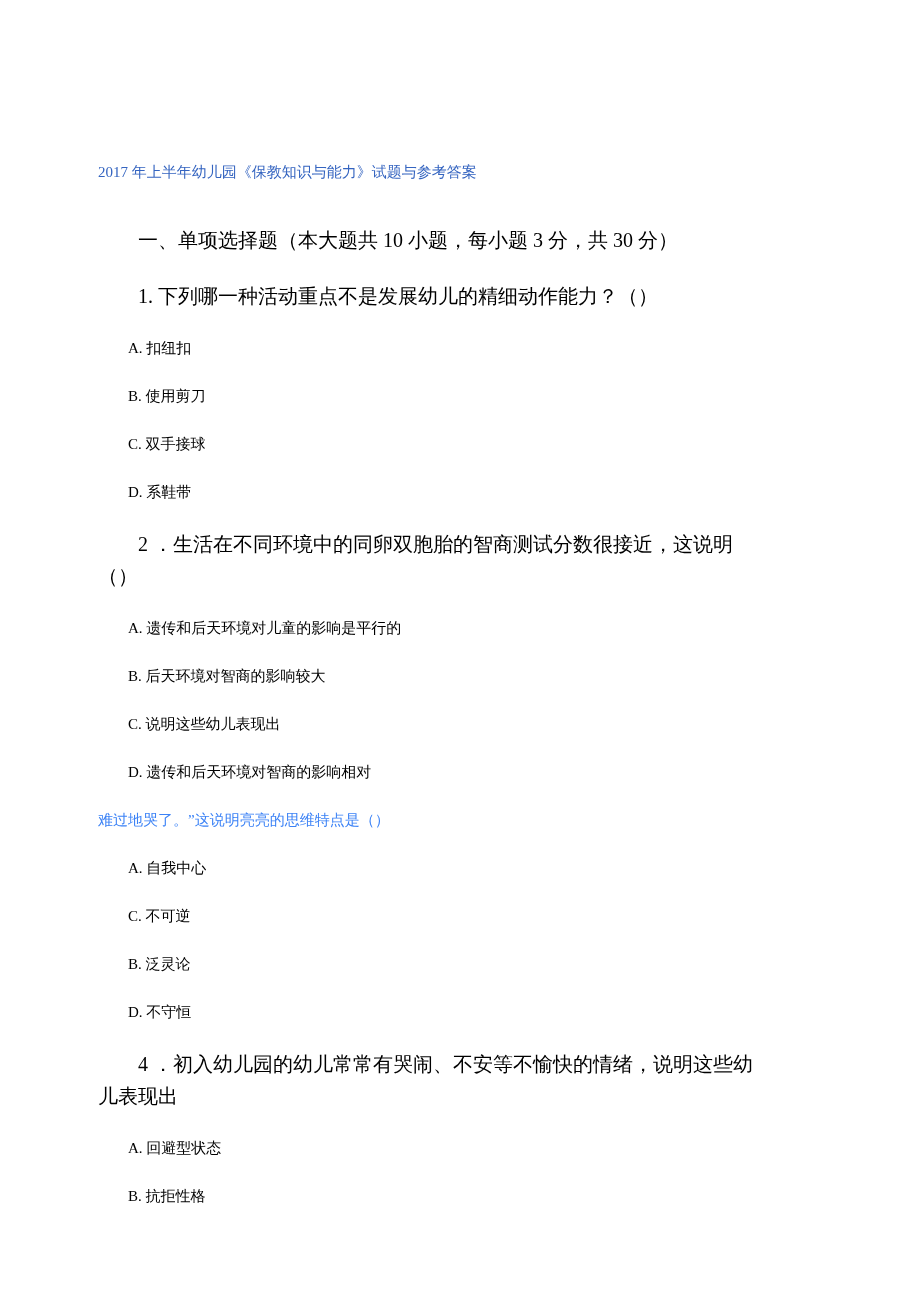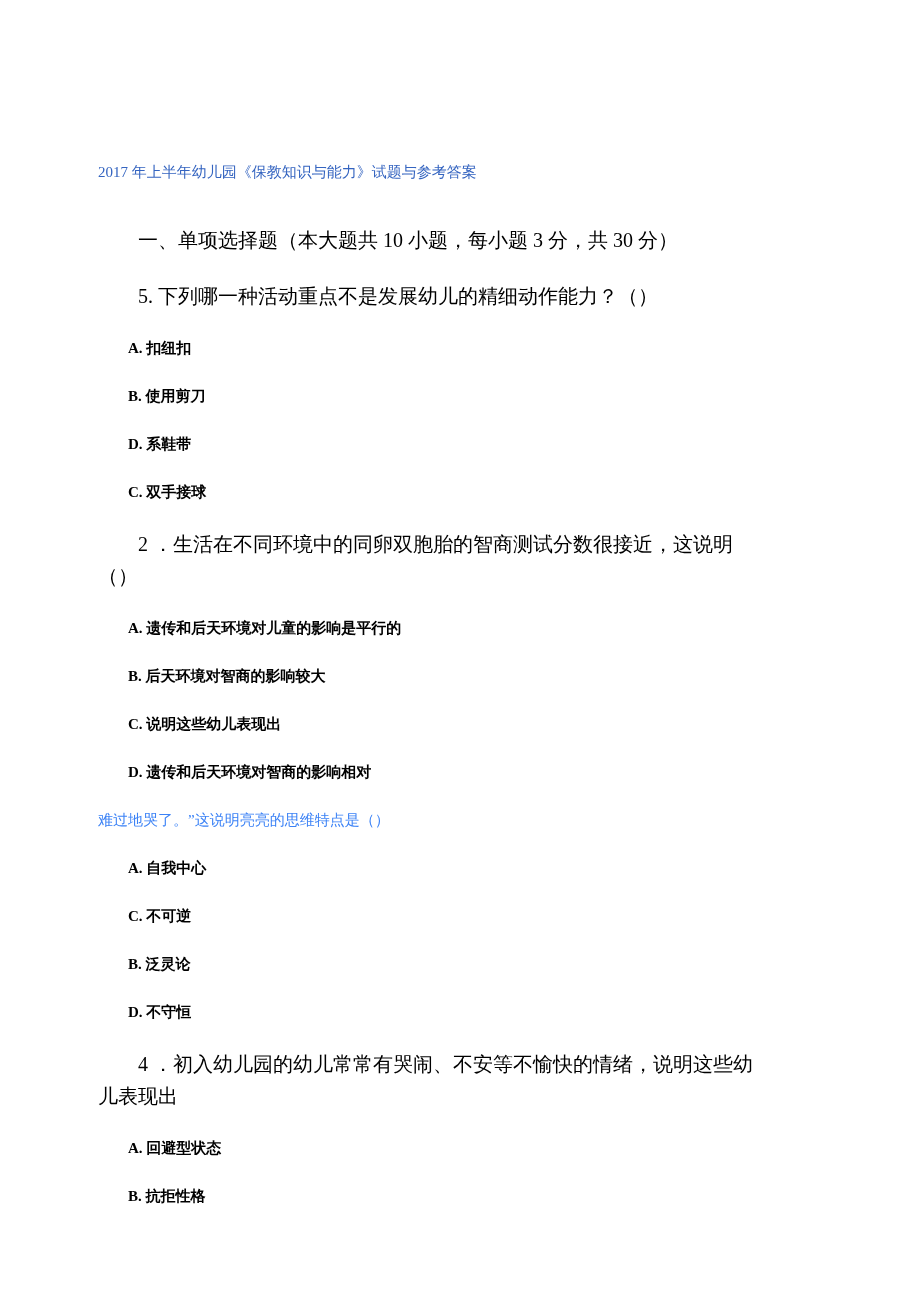--- a/index.html
+++ b/index.html
@@ -25,44 +25,43 @@
     line-height: 1.6;
     margin-bottom: 24px;
     text-indent: 2em;
   }
   .option {
     color: #000000;
     font-size: 15px;
     line-height: 1.6;
     margin-bottom: 24px;
     text-indent: 2em;
-    font-weight: bold;
   }
   .continuation {
     color: #3b82f6;
     font-size: 15px;
     line-height: 1.6;
     margin-bottom: 24px;
     text-indent: 0;
   }
 </style>
 </head>
 <body>
 
 <div class="page">
 
   <div class="title">2017 年上半年幼儿园《保教知识与能力》试题与参考答案</div>
 
   <div class="para">一、单项选择题（本大题共 10 小题，每小题 3 分，共 30 分）</div>
 
-  <div class="para">5. 下列哪一种活动重点不是发展幼儿的精细动作能力？（）</div>
+  <div class="para">1. 下列哪一种活动重点不是发展幼儿的精细动作能力？（）</div>
   <div class="option">A. 扣纽扣</div>
   <div class="option">B. 使用剪刀</div>
+  <div class="option">C. 双手接球</div>
   <div class="option">D. 系鞋带</div>
-  <div class="option">C. 双手接球</div>
 
   <div class="para">2 ．生活在不同环境中的同卵双胞胎的智商测试分数很接近，这说明（）</div>
   <div class="option">A. 遗传和后天环境对儿童的影响是平行的</div>
   <div class="option">B. 后天环境对智商的影响较大</div>
   <div class="option">C. 说明这些幼儿表现出</div>
   <div class="option">D. 遗传和后天环境对智商的影响相对</div>
 
   <div class="continuation">难过地哭了。”这说明亮亮的思维特点是（）</div>
   <div class="option">A. 自我中心</div>
   <div class="option">C. 不可逆</div>

